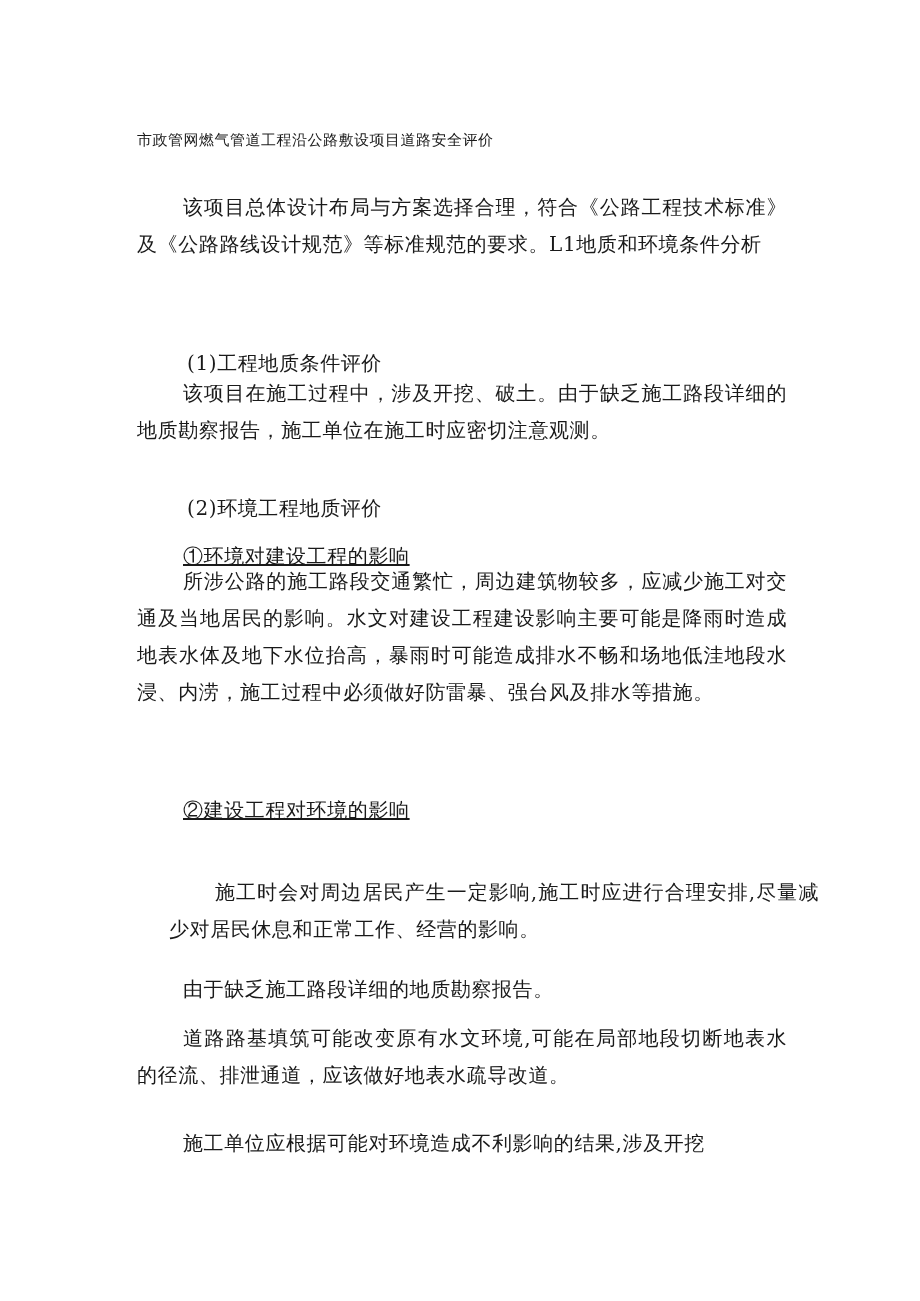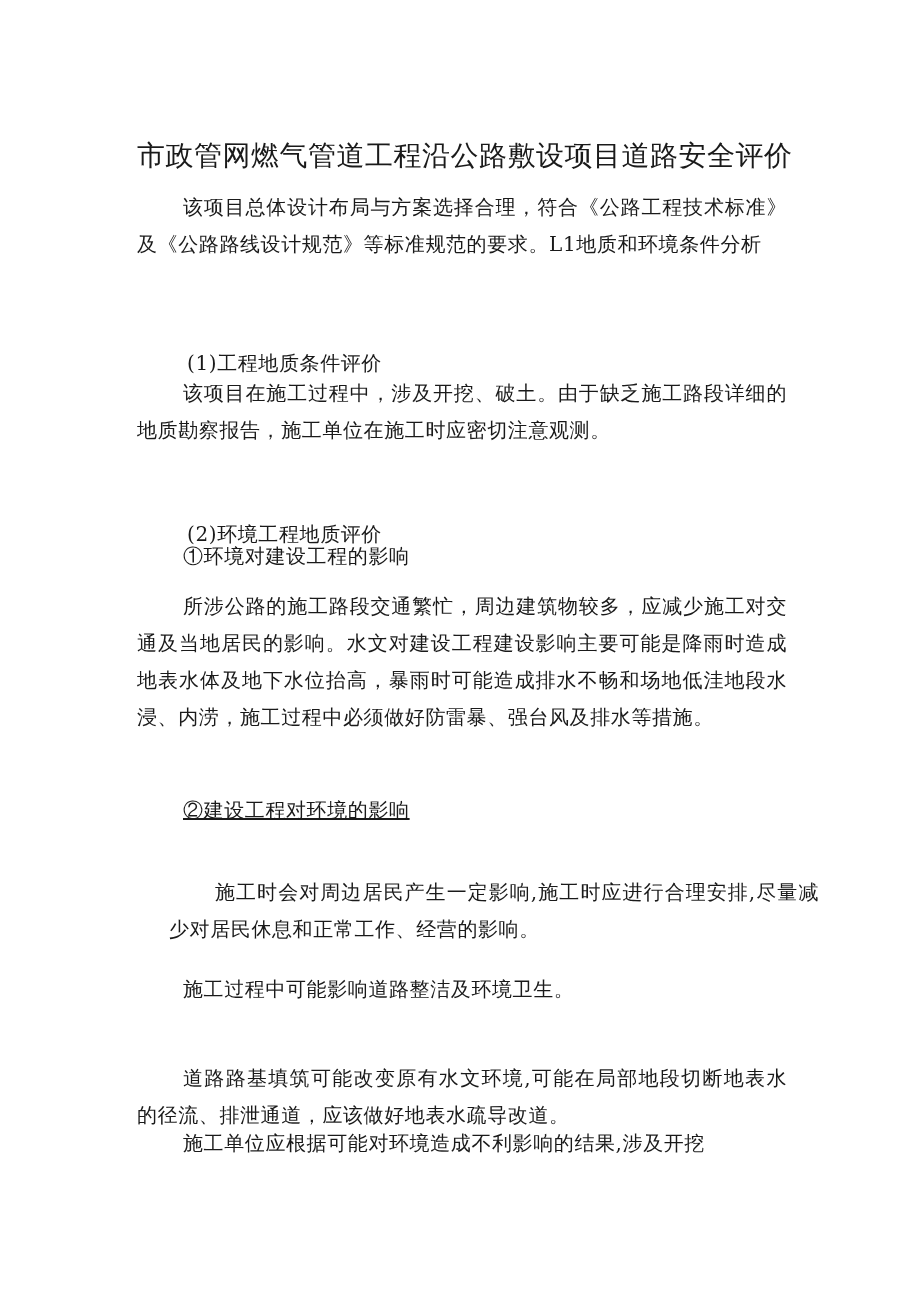--- a/index.html
+++ b/index.html
@@ -18,23 +18,23 @@
     .page {
       position: absolute;
       left: 137px;
       top: 0;
       width: 650px;
     }
     .title {
       position: absolute;
       left: 0;
       width: 650px;
-      top: 141px;
-      text-align: right;
-      font-size: 28px;
+      top: 125px;
+      text-align: left;
+      font-size: 15px;
       line-height: 30px;
       letter-spacing: 0.5px;
       white-space: nowrap;
     }
     .para {
       position: absolute;
       left: 0;
       width: 650px;
       font-size: 20px;
       line-height: 37px;
@@ -51,28 +51,28 @@
 
 <div class="page">
   <div class="title">市政管网燃气管道工程沿公路敷设项目道路安全评价</div>
 
   <p class="para indent" style="top:189px;">该项目总体设计布局与方案选择合理，符合《公路工程技术标准》及《公路路线设计规范》等标准规范的要求。L1地质和环境条件分析</p>
 
   <p class="para heading" style="top:345px;">(1)工程地质条件评价</p>
 
   <p class="para indent" style="top:375px;">该项目在施工过程中，涉及开挖、破土。由于缺乏施工路段详细的地质勘察报告，施工单位在施工时应密切注意观测。</p>
 
-  <p class="para heading" style="top:516px;">(2)环境工程地质评价</p>
+  <p class="para heading" style="top:490px;">(2)环境工程地质评价</p>
 
-  <p class="para indent" style="top:538px;">①环境对建设工程的影响</p>
+  <p class="para indent" style="top:538px;text-decoration:underline;">①环境对建设工程的影响</p>
 
-  <p class="para indent" style="top:588px;">所涉公路的施工路段交通繁忙，周边建筑物较多，应减少施工对交通及当地居民的影响。水文对建设工程建设影响主要可能是降雨时造成地表水体及地下水位抬高，暴雨时可能造成排水不畅和场地低洼地段水浸、内涝，施工过程中必须做好防雷暴、强台风及排水等措施。</p>
+  <p class="para indent" style="top:563px;">所涉公路的施工路段交通繁忙，周边建筑物较多，应减少施工对交通及当地居民的影响。水文对建设工程建设影响主要可能是降雨时造成地表水体及地下水位抬高，暴雨时可能造成排水不畅和场地低洼地段水浸、内涝，施工过程中必须做好防雷暴、强台风及排水等措施。</p>
 
   <p class="para indent" style="top:792px;text-decoration:underline;">②建设工程对环境的影响</p>
 
   <p class="para indent" style="top:874px;margin-left:32px;">施工时会对周边居民产生一定影响,施工时应进行合理安排,尽量减少对居民休息和正常工作、经营的影响。</p>
 
-  <p class="para indent" style="top:971px;">施工过程中可能影响道路整洁及环境卫生。</p>
+  <p class="para indent" style="top:971px;">由于缺乏施工路段详细的地质勘察报告。</p>
 
-  <p class="para indent" style="top:1020px;margin-top:40px;">道路路基填筑可能改变原有水文环境,可能在局部地段切断地表水的径流、排泄通道，应该做好地表水疏导改道。</p>
+  <p class="para indent" style="top:1020px;">道路路基填筑可能改变原有水文环境,可能在局部地段切断地表水的径流、排泄通道，应该做好地表水疏导改道。</p>
 
   <p class="para indent" style="top:1125px;">施工单位应根据可能对环境造成不利影响的结果,涉及开挖</p>
 </div>
 
 </body></html>

